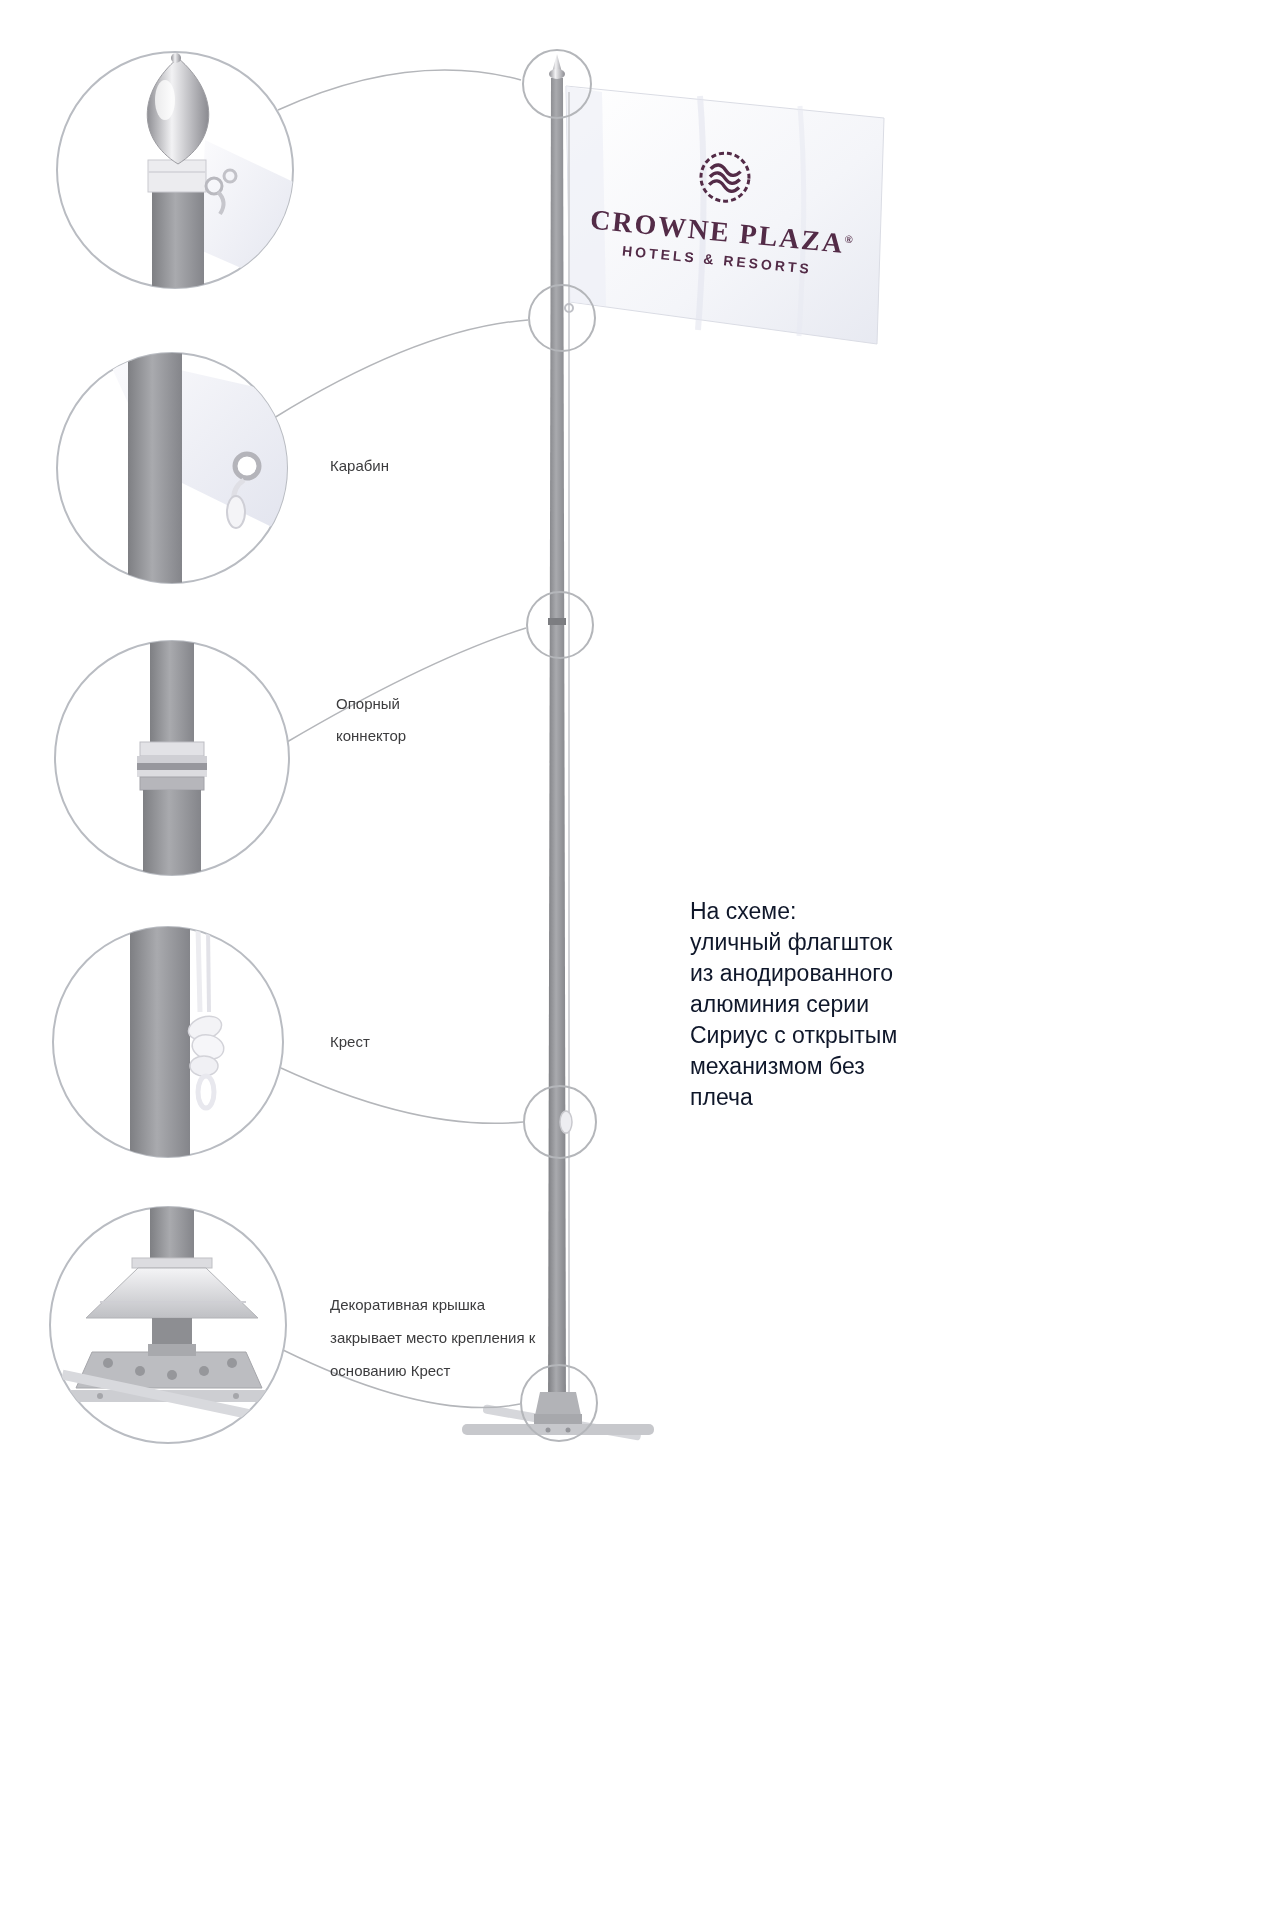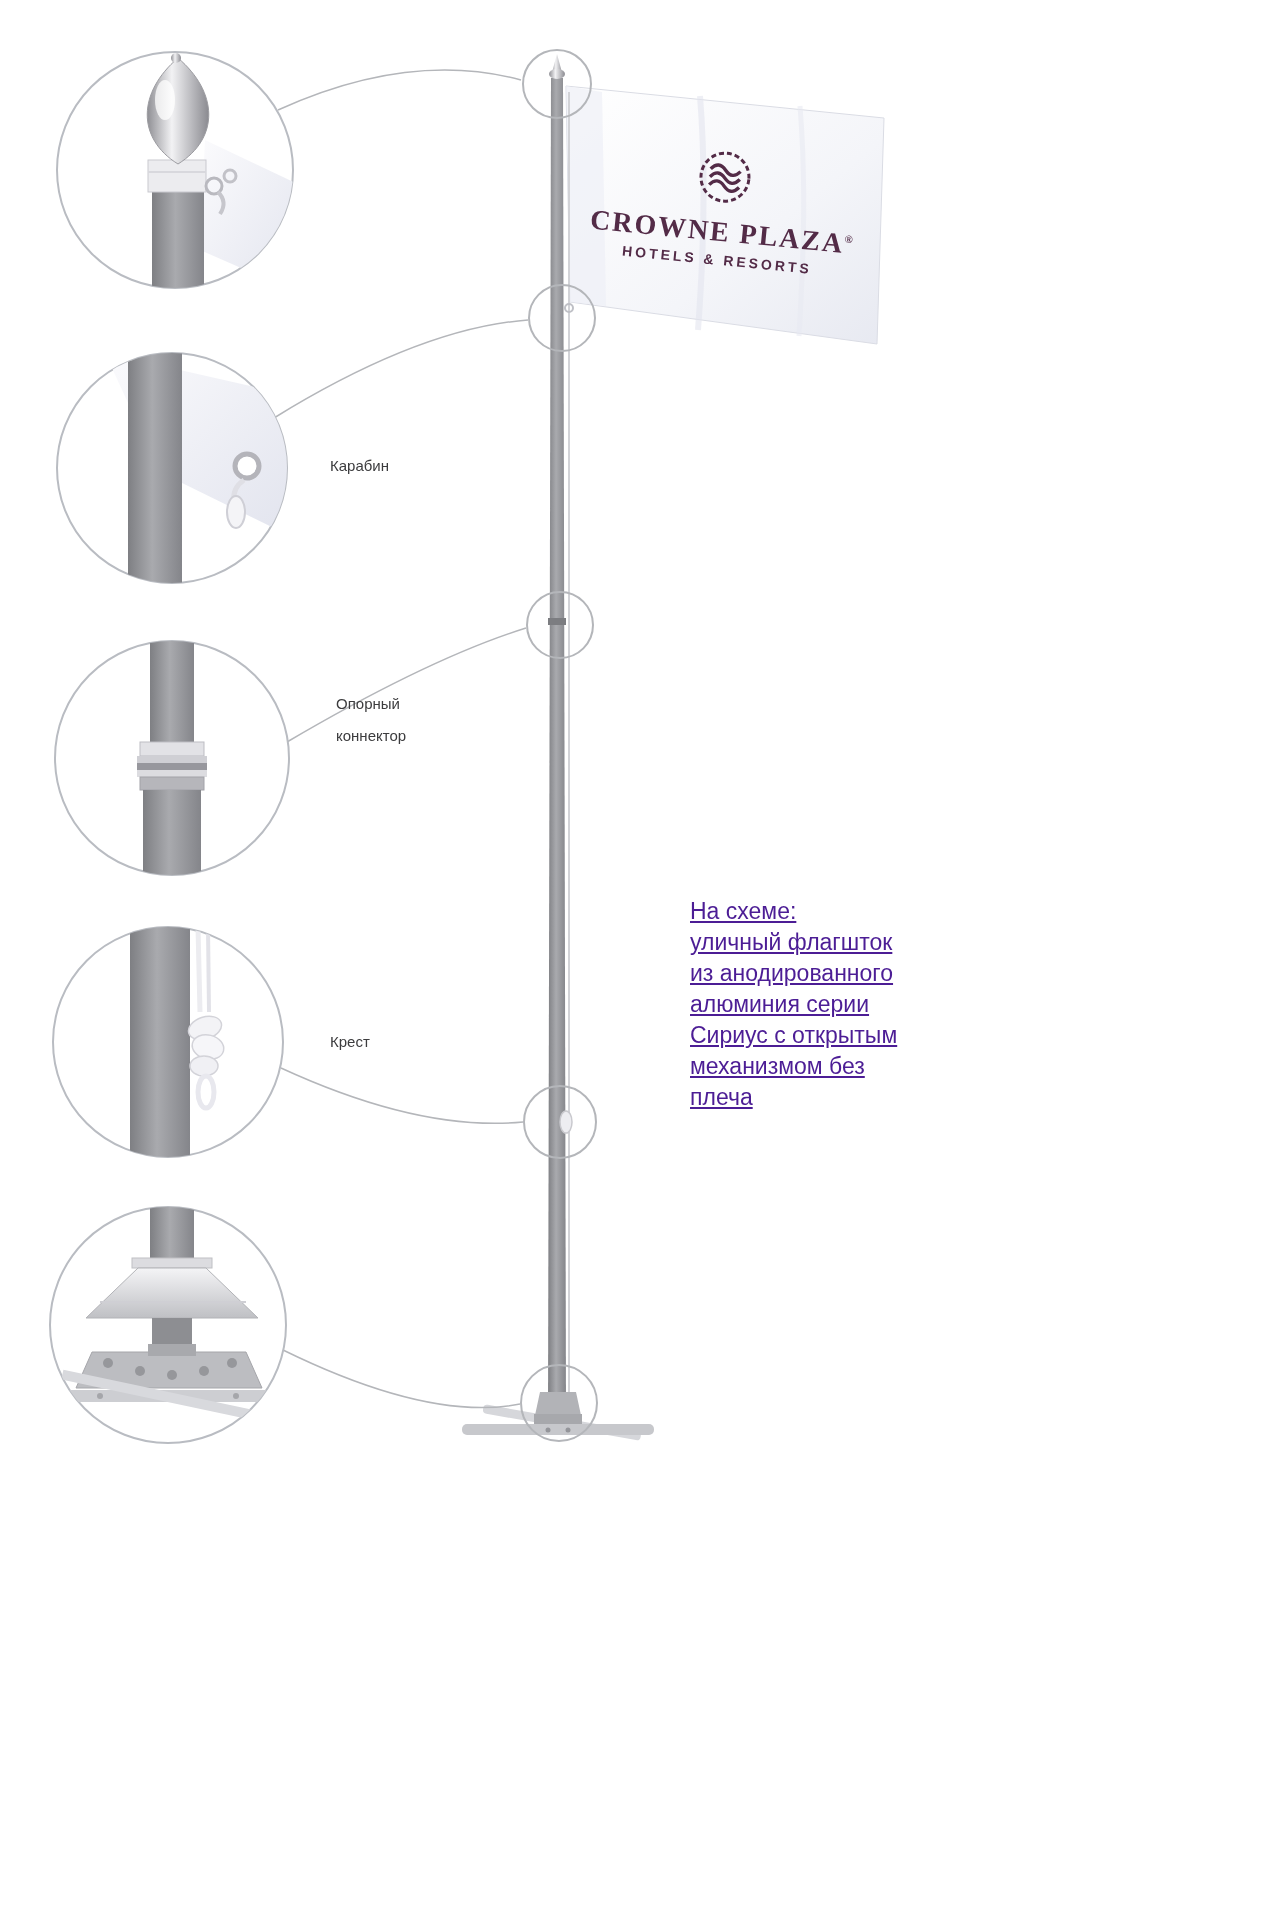--- a/index.html
+++ b/index.html
@@ -6,23 +6,22 @@
   #stage{
     position:relative;width:1280px;height:1920px;background:#ffffff;
     font-family:"Liberation Sans", sans-serif;color:#3c3c3e;overflow:hidden;
   }
   #diagram-svg{position:absolute;left:0;top:0;}
   .callout-label{
     position:absolute;font-size:15px;line-height:32px;color:#3c3c3e;
     white-space:pre-line;
   }
   .annotation{
-    position:absolute;font-size:23px;line-height:31px;color:#4c1d95;
+    position:absolute;font-size:23px;line-height:31px;color:#0f172a;
     white-space:pre-line;
-    text-decoration:underline;
   }
   .flag-logo{
     position:absolute;left:592px;top:148px;width:260px;text-align:center;
     transform:rotate(5.5deg);color:#532b47;
   }
   .flag-logo .wordmark{
     font-family:"Liberation Serif", serif;font-weight:bold;font-size:28px;
     letter-spacing:2px;white-space:nowrap;margin-top:6px;
   }
   .flag-logo .wordmark sup{font-size:11px;vertical-align:super;}
@@ -212,18 +211,19 @@
     <div class="wordmark"><span>CROWNE PLAZA</span><sup>®</sup></div>
     <div class="tagline">HOTELS &amp; RESORTS</div>
   </div>
 
   <div class="callout-label" style="left:330px;top:450px;width:160px;">Карабин</div>
 
   <div class="callout-label" style="left:330px;top:688px;width:135px;margin-left:6px;">Опорный коннектор</div>
 
   <div class="callout-label" style="left:330px;top:1026px;width:160px;">Крест</div>
 
+  <div class="callout-label" style="left:330px;top:1288px;width:212px;line-height:33px;">Декоративная крышка закрывает место крепления к основанию Крест</div>
 
   <div class="annotation" style="left:690px;top:896px;width:225px;">На схеме:
 уличный флагшток из анодированного алюминия серии Сириус с открытым механизмом без плеча</div>
 
 
 </div>
 
 </body></html>

